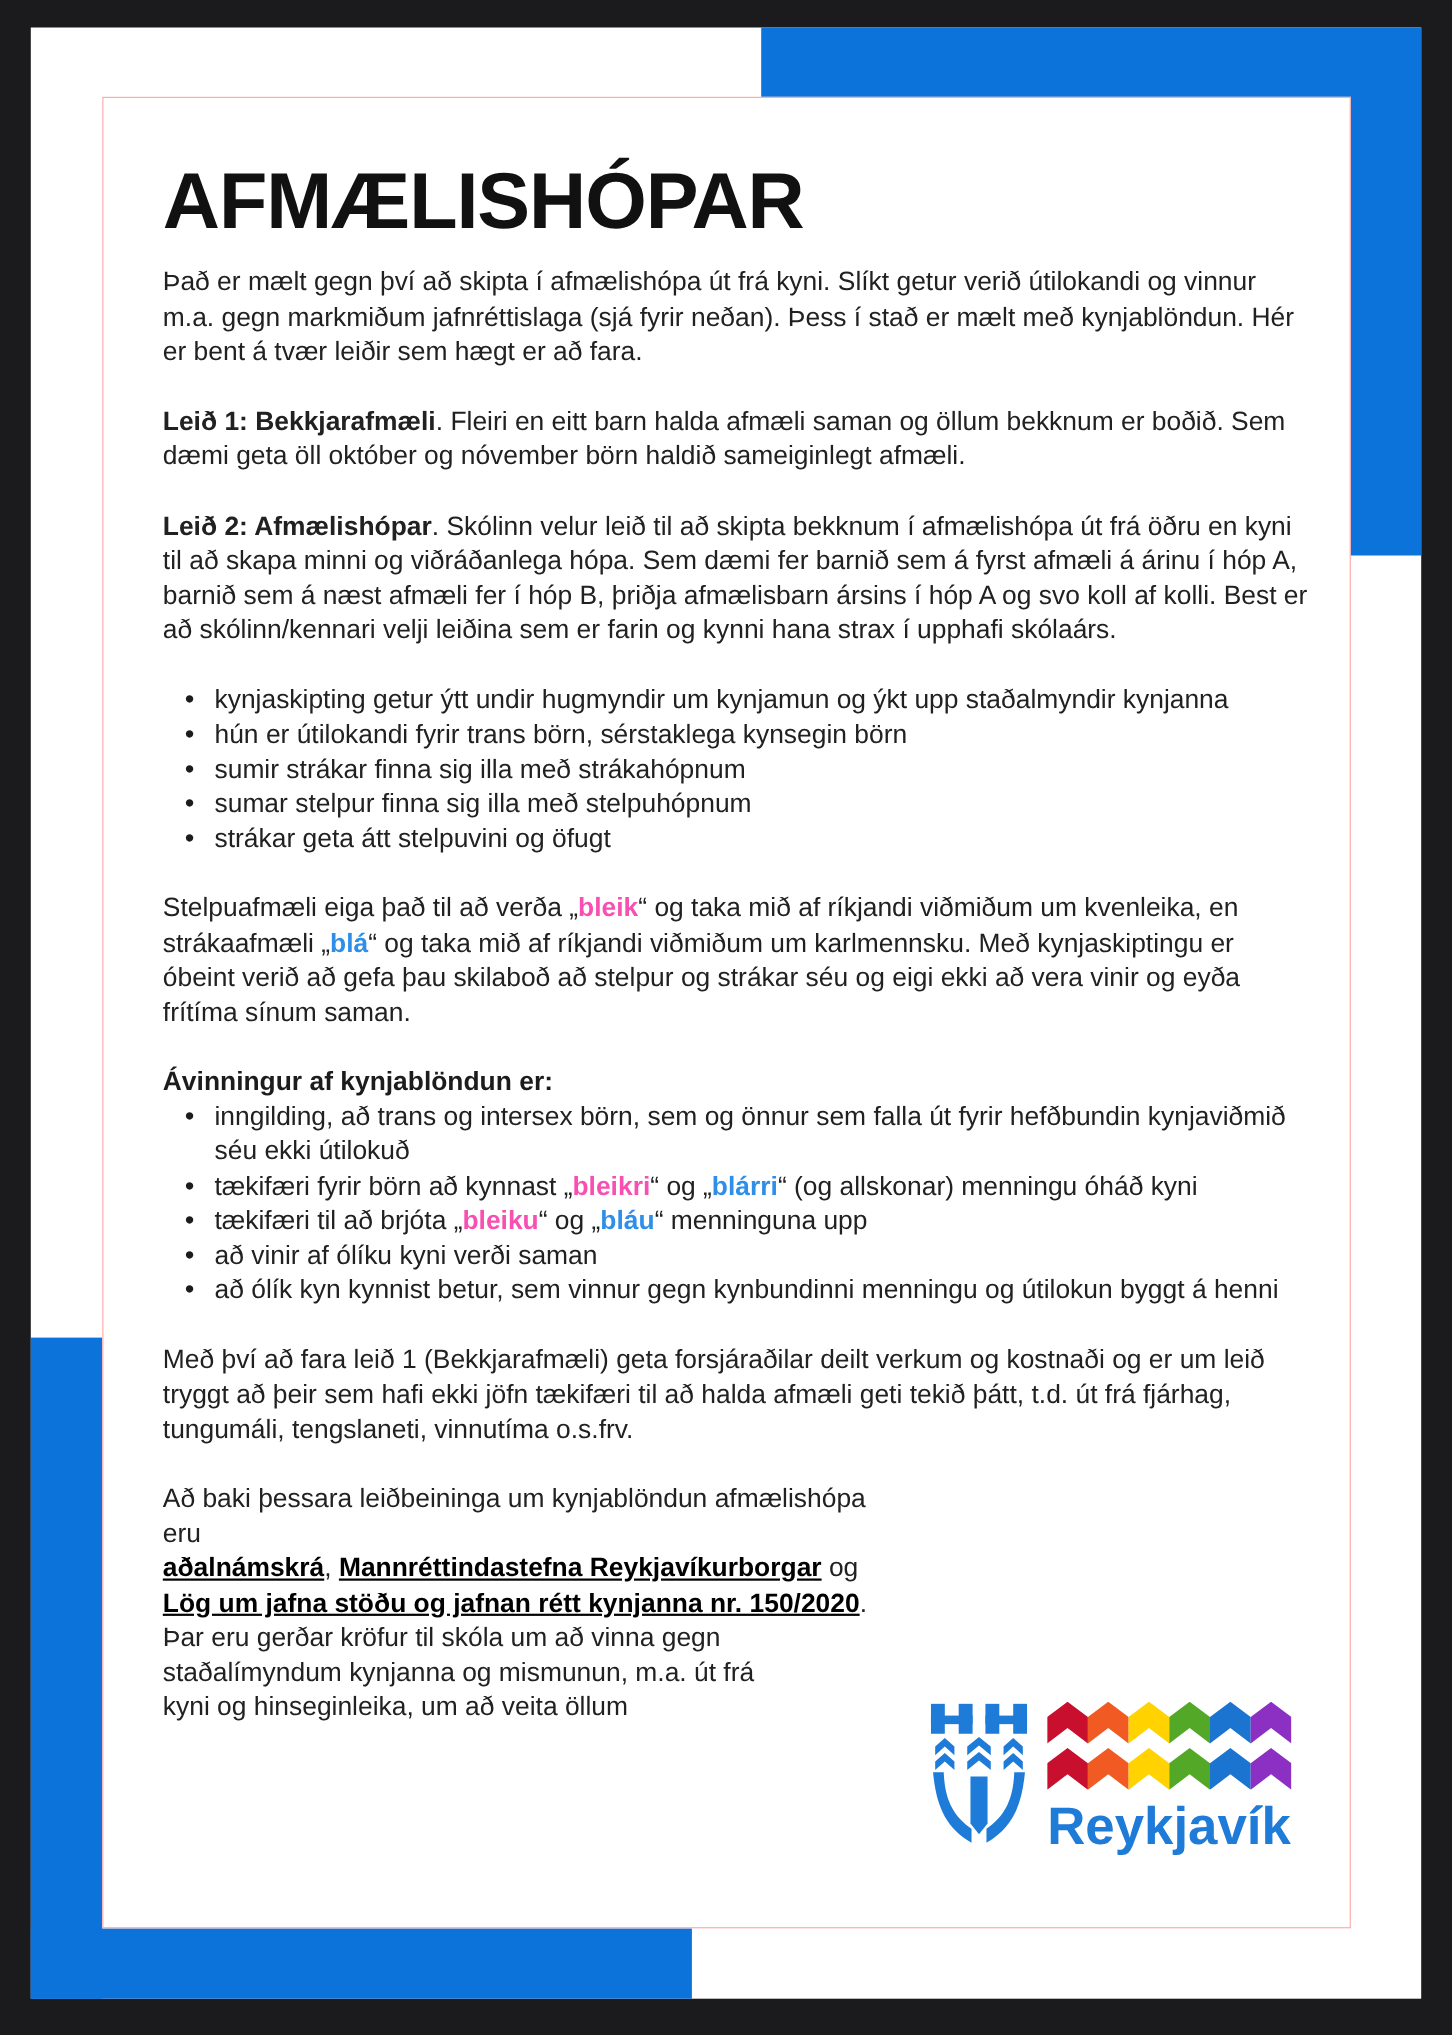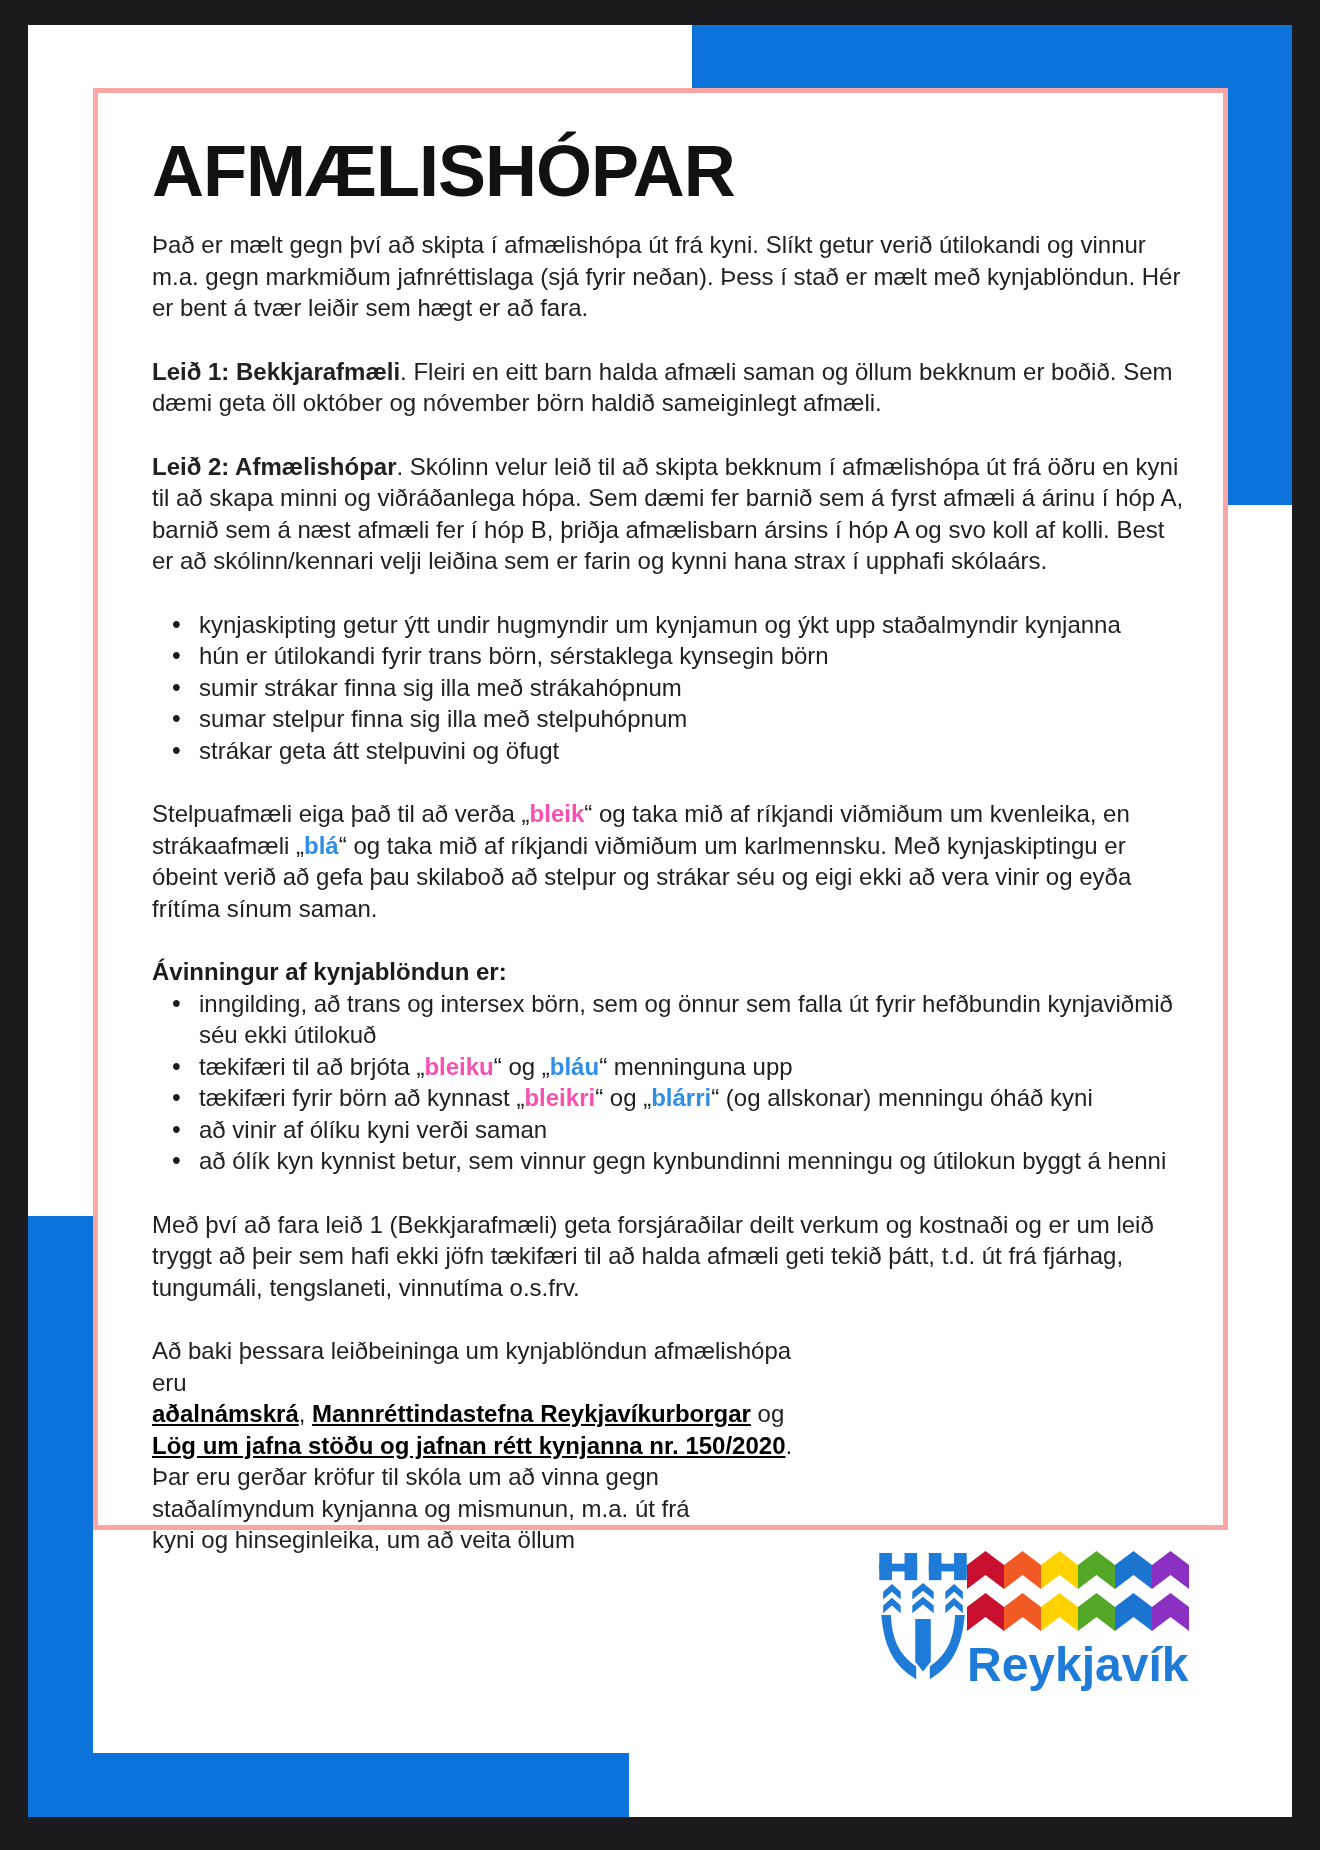--- a/index.html
+++ b/index.html
@@ -3,33 +3,33 @@
 <meta charset="utf-8">
 <style>
   html,body{margin:0;padding:0;background:#1b1b1d;}
   .canvas{position:relative;width:1320px;height:1850px;background:#1b1b1d;overflow:hidden;
           font-family:"Liberation Sans","DejaVu Sans",sans-serif;}
   .backdrop{position:absolute;left:28px;top:25px;width:1264px;height:1792px;background:#ffffff;}
   .blue{position:absolute;background:#0b73da;}
   .blue-top-right{left:692px;top:25px;width:600px;height:480px;}
   .blue-left{left:28px;top:1216px;width:65px;height:601px;}
   .blue-bottom{left:28px;top:1753px;width:601px;height:64px;}
-  .page{position:absolute;left:93px;top:88px;width:1135px;height:1442px;background:#ffffff;
-        border:5px solid #fca5a5;box-sizing:border-box;padding:36px 38px 0 54px;color:#212121;}
+  .page{position:absolute;left:93px;top:88px;width:1135px;height:1665px;background:#ffffff;
+        border:1px solid #fca5a5;box-sizing:border-box;padding:52px 38px 0 54px;color:#212121;}
   h1{font-size:72px;line-height:1.0;margin:6px 0 22px 0;font-weight:800;letter-spacing:-1px;color:#111111;}
   .page p{font-size:24px;line-height:31.5px;margin:0 0 32px 0;}
   .page h2{font-size:24px;line-height:31.5px;margin:0;font-weight:bold;color:#1c1c1c;}
   ul{list-style:none;margin:0 0 32px 0;padding:0 0 0 47px;}
   li{font-size:24px;line-height:31.5px;position:relative;}
   li::before{content:"•";position:absolute;left:-27px;top:0;font-size:25px;color:#1c1c1c;}
   .pink{color:#f750b2;font-weight:bold;}
   .blue-word{color:#2f8fe8;font-weight:bold;}
   a.doclink{color:#000000;font-weight:bold;text-decoration:underline;cursor:pointer;}
   .refs{max-width:660px;}
-  .logo{position:absolute;left:781px;top:1458px;display:flex;align-items:flex-start;}
+  .logo{position:absolute;left:752px;top:1458px;display:flex;gap:18px;align-items:flex-start;}
   .logo-right{display:flex;flex-direction:column;}
   .wordmark{font-size:48px;font-weight:bold;color:#1e7bd7;margin-top:6px;letter-spacing:0;}
 </style>
 </head>
 <body>
 
 <div class="canvas">
   <div class="backdrop"></div>
   <div class="blue blue-top-right"></div>
   <div class="blue blue-left"></div>
@@ -50,22 +50,22 @@
       <li>sumir strákar finna sig illa með strákahópnum</li>
       <li>sumar stelpur finna sig illa með stelpuhópnum</li>
       <li>strákar geta átt stelpuvini og öfugt</li>
     </ul>
 
     <p><span>Stelpuafmæli eiga það til að verða „</span><span class="pink">bleik</span><span>“ og taka mið af ríkjandi viðmiðum um kvenleika, en strákaafmæli „</span><span class="blue-word">blá</span><span>“ og taka mið af ríkjandi viðmiðum um karlmennsku. Með kynjaskiptingu er óbeint verið að gefa þau skilaboð að stelpur og strákar séu og eigi ekki að vera vinir og eyða frítíma sínum saman.</span></p>
 
     <h2>Ávinningur af kynjablöndun er:</h2>
     <ul>
       <li>inngilding, að trans og intersex börn, sem og önnur sem falla út fyrir hefðbundin kynjaviðmið séu ekki útilokuð</li>
+      <li><span>tækifæri fyrir börn að kynnast „</span><span class="pink">bleikri</span><span>“ og „</span><span class="blue-word">blárri</span><span>“ (og allskonar) menningu óháð kyni</span></li>
       <li><span>tækifæri til að brjóta „</span><span class="pink">bleiku</span><span>“ og „</span><span class="blue-word">bláu</span><span>“ menninguna upp</span></li>
-      <li><span>tækifæri fyrir börn að kynnast „</span><span class="pink">bleikri</span><span>“ og „</span><span class="blue-word">blárri</span><span>“ (og allskonar) menningu óháð kyni</span></li>
       <li>að vinir af ólíku kyni verði saman</li>
       <li>að ólík kyn kynnist betur, sem vinnur gegn kynbundinni menningu og útilokun byggt á henni</li>
     </ul>
 
     <p><span>Með því að fara leið 1 (Bekkjarafmæli) geta forsjáraðilar deilt verkum og kostnaði og er um leið tryggt að þeir sem hafi ekki jöfn tækifæri til að halda afmæli geti tekið þátt, t.d. út frá fjárhag, tungumáli, tengslaneti, vinnutíma o.s.frv.</span></p>
 
     <p class="refs"><span>Að baki þessara leiðbeininga um kynjablöndun afmælishópa eru</span><br>
       <a class="doclink">aðalnámskrá</a><span>, </span><a class="doclink">Mannréttindastefna Reykjavíkurborgar</a><span> og</span><br>
       <a class="doclink">Lög um jafna stöðu og jafnan rétt kynjanna nr. 150/2020</a><span>.</span><br>
       <span>Þar eru gerðar kröfur til skóla um að vinna gegn</span><br>

